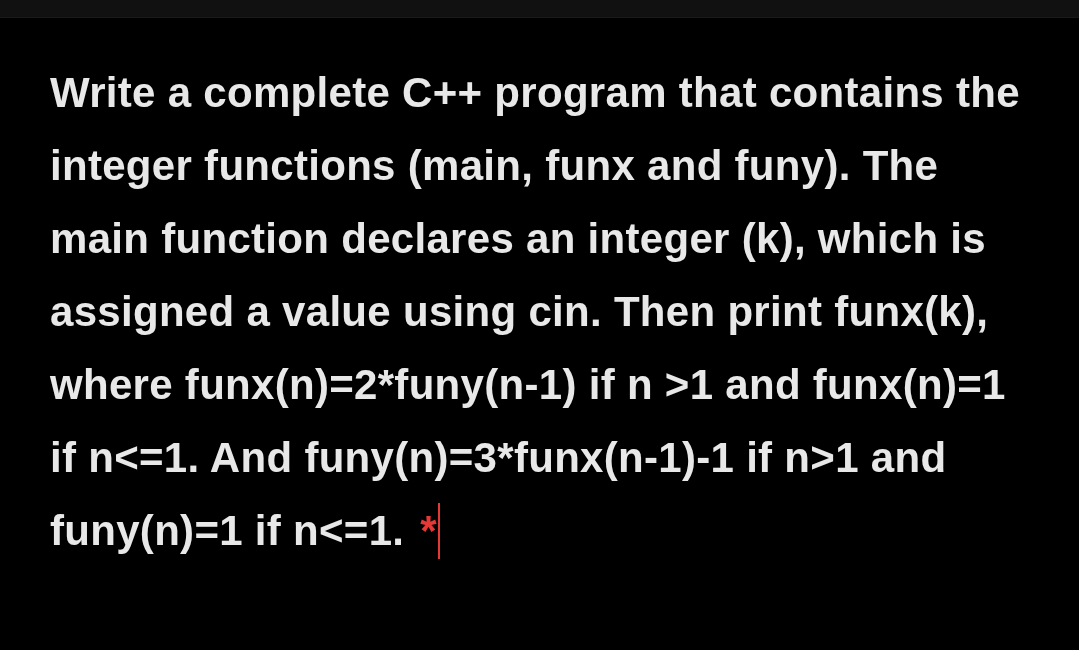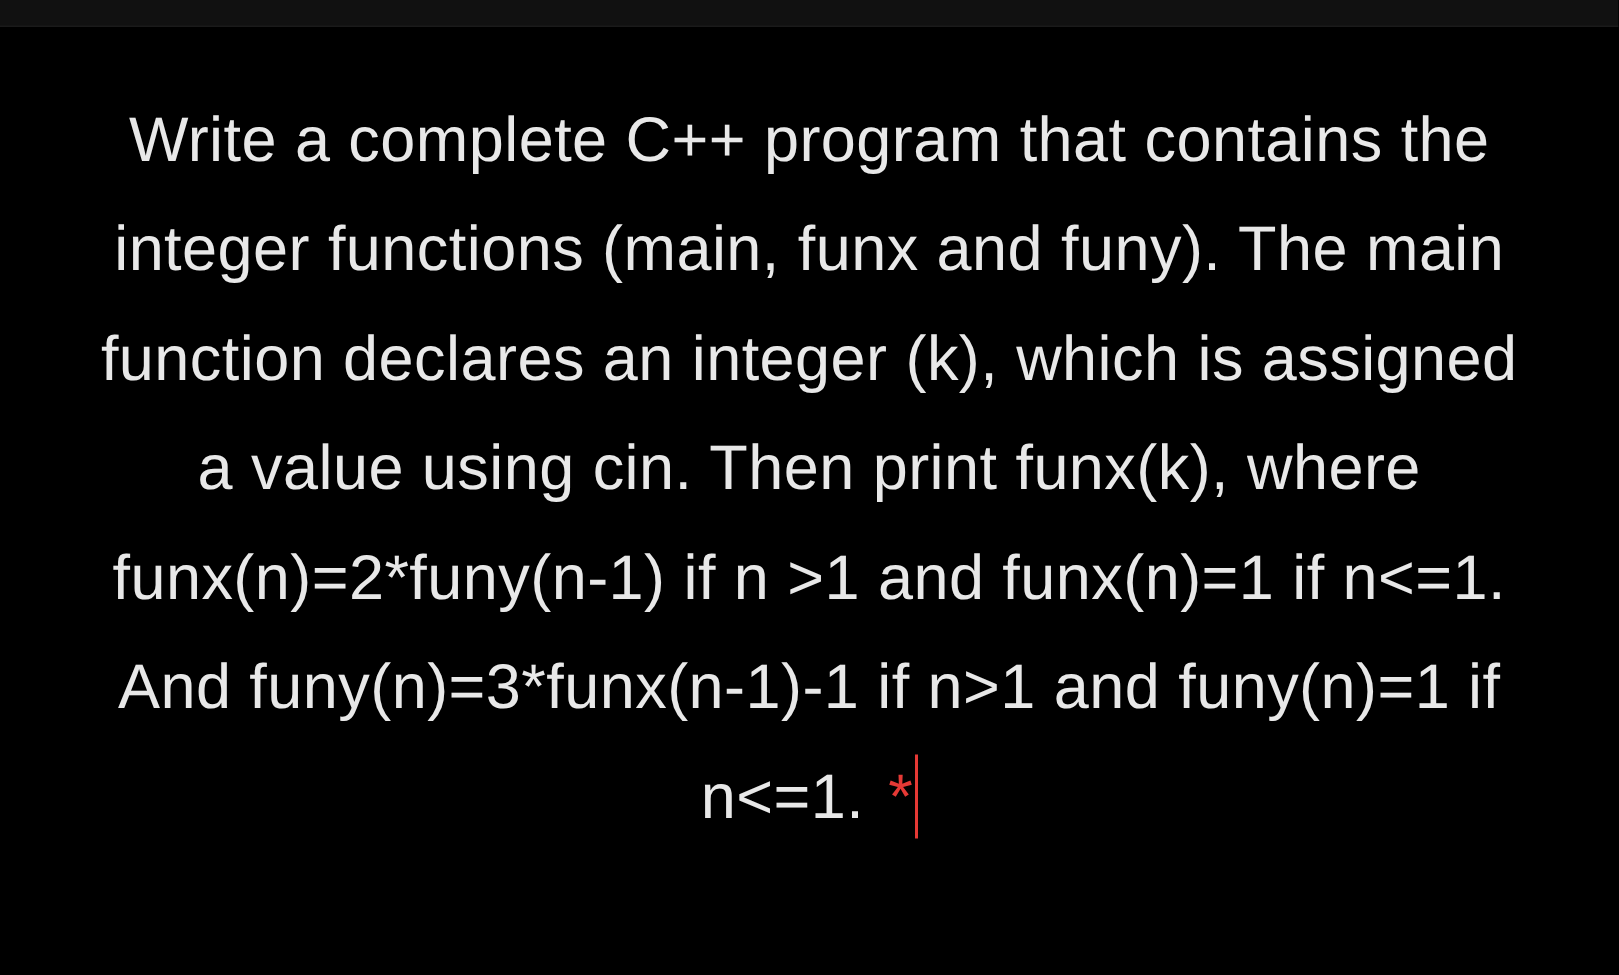--- a/index.html
+++ b/index.html
@@ -19,23 +19,22 @@
       width: 100%;
       height: 18px;
       background-color: #111111;
       border-bottom: 1px solid #1a1a1a;
     }
     .content {
       padding: 38px 50px 40px 50px;
       color: #e8e8e8;
       font-size: 42px;
       line-height: 1.74;
-      font-weight: 400;
+      font-weight: 700;
       letter-spacing: 0.3px;
-      text-align: center;
     }
     .question-text {
       display: block;
     }
     .required-marker {
       color: #e53935;
       font-size: 42px;
       margin-left: 4px;
     }
     .cursor-bar {

